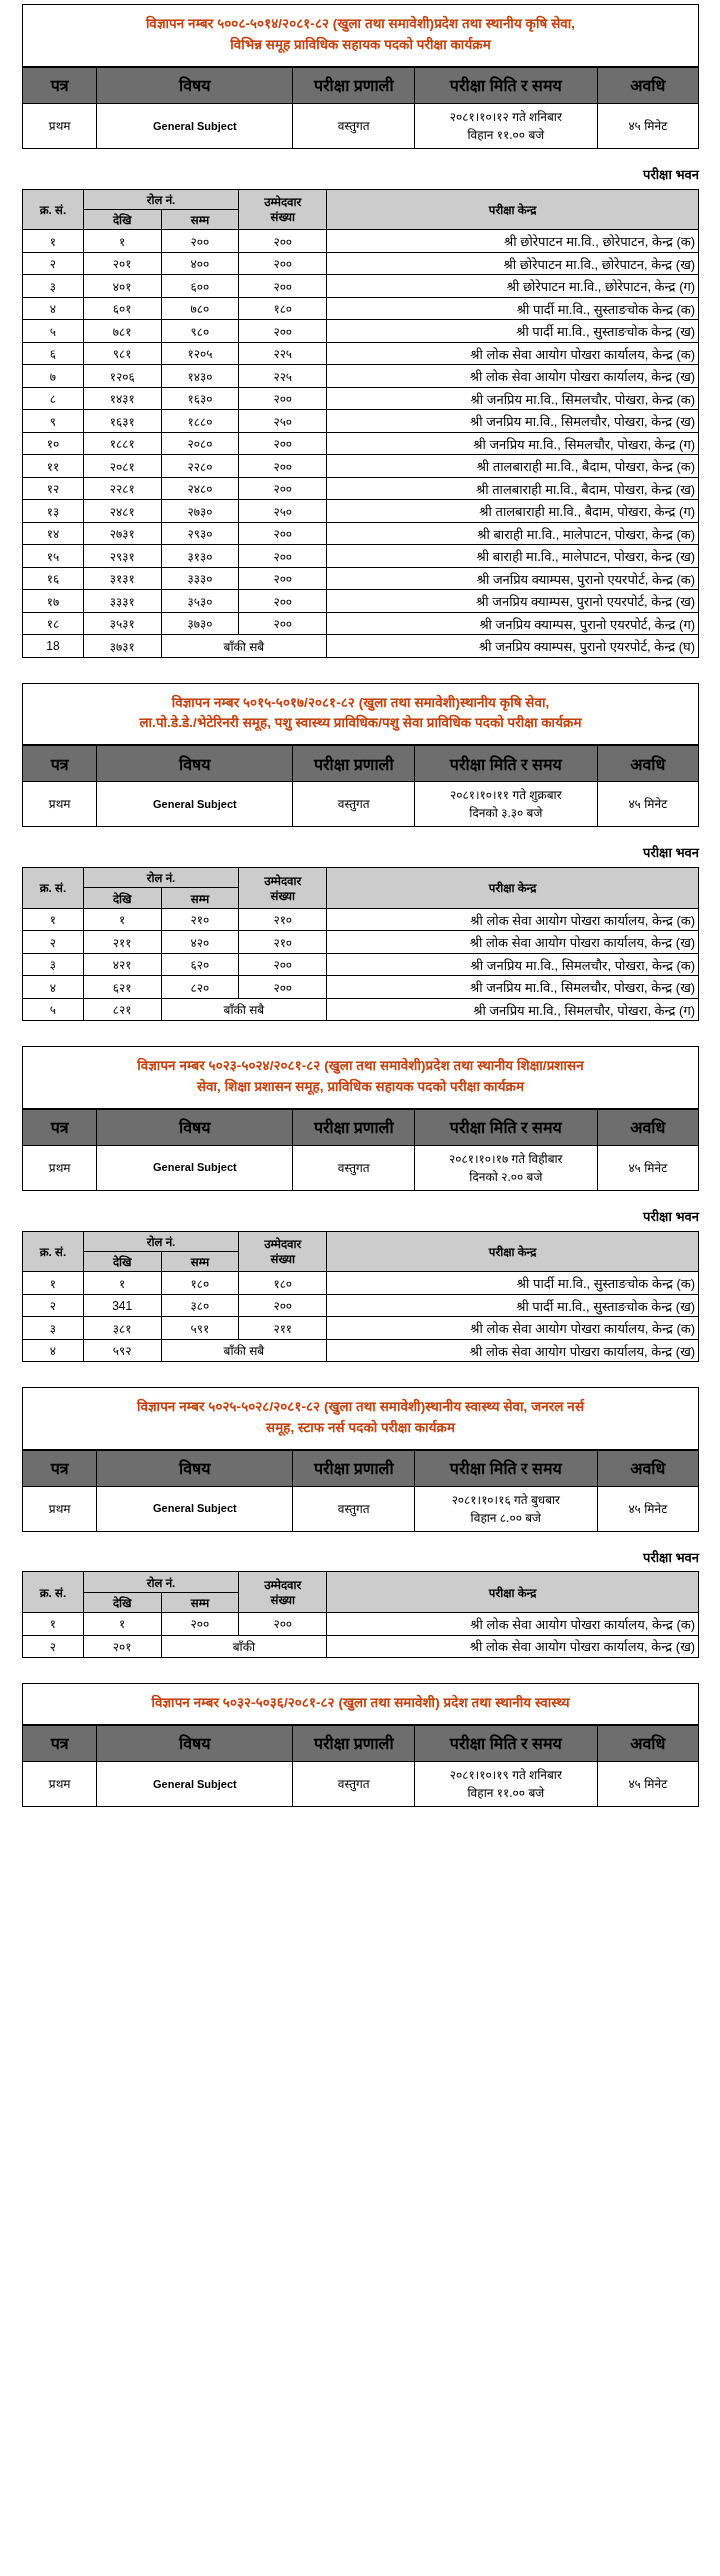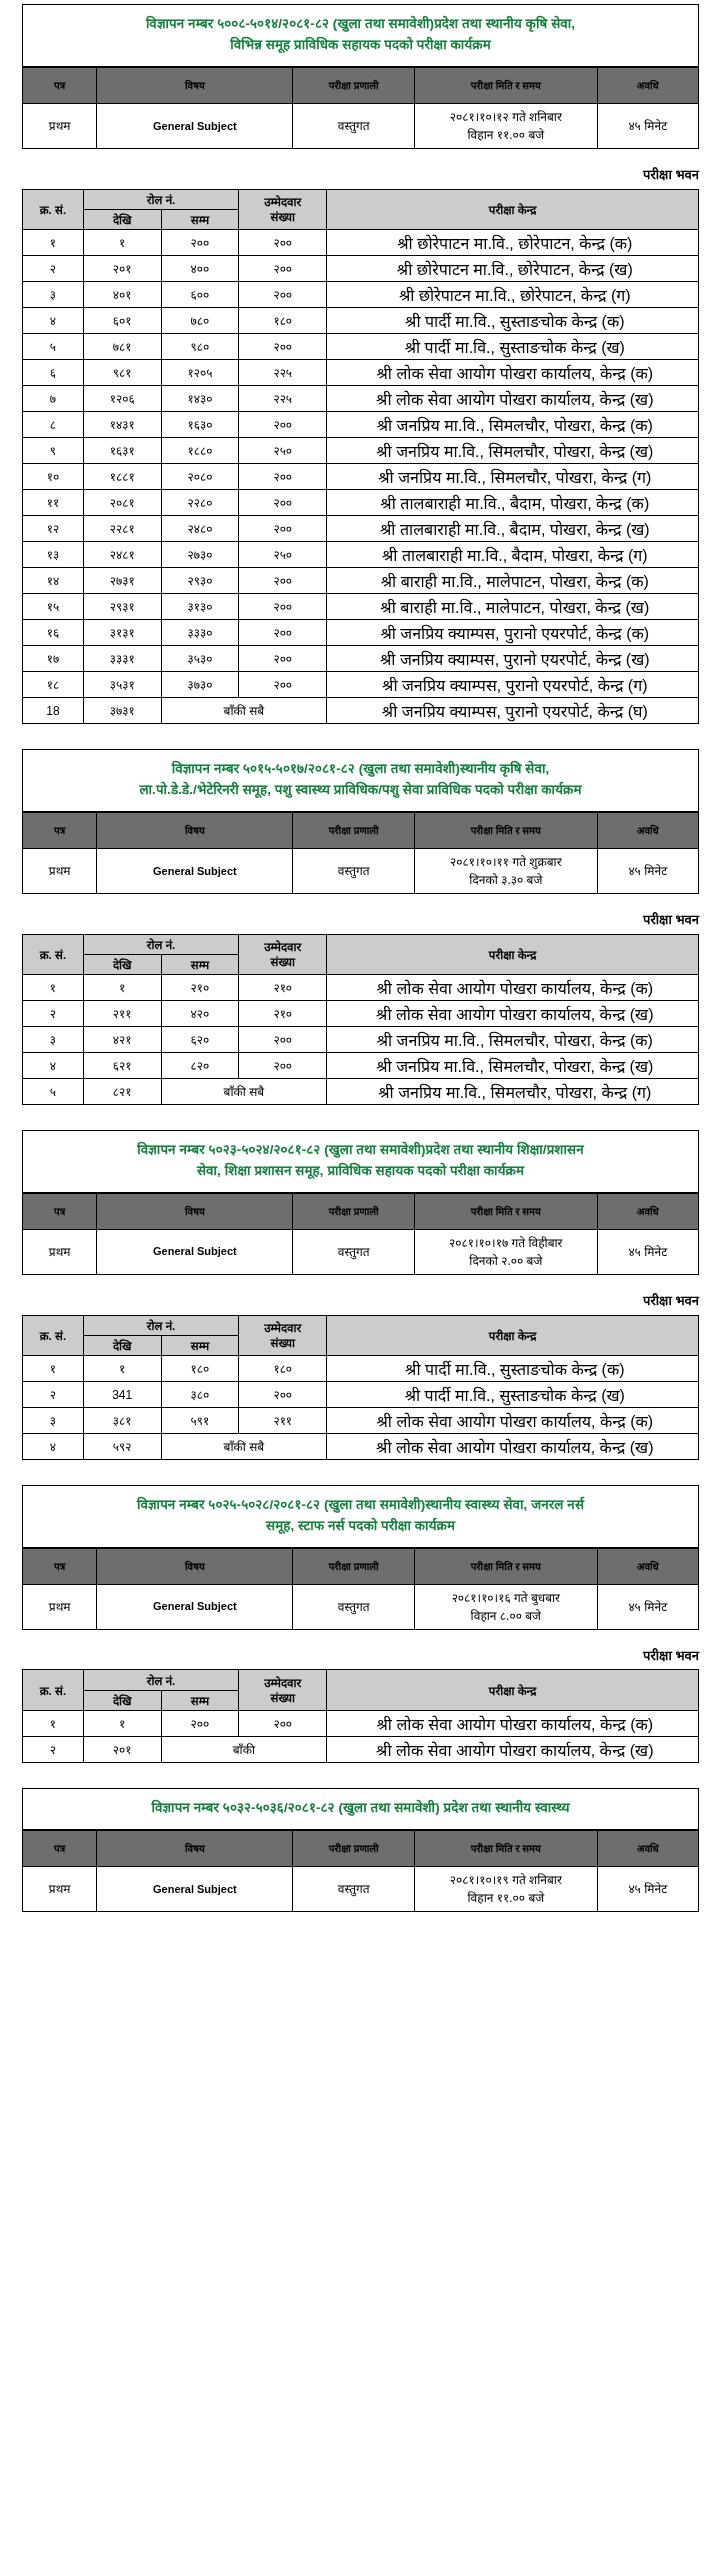--- a/index.html
+++ b/index.html
@@ -19,40 +19,40 @@
 
   
   .notice-box {
     border: 1.5px solid #000;
     padding: 8.7px 10.2px 10.2px 10.2px;
     text-align: center;
   }
   .notice-line {
     font-size: 13.4px;
     font-weight: bold;
-    color: #15803d;
+    color: #c2410c;
     line-height: 1.55;
     letter-spacing: 0.1px;
   }
   .notice-line.l2 { }
 
   
   table {
     border-collapse: collapse;
     width: 100%;
     table-layout: fixed;
   }
   table.schedule {
     border: 1.5px solid #000;
     border-top: none;
   }
   table.schedule th {
     background: #6e6e6e;
     border: 0.7px solid #000;
-    font-size: 10px;
+    font-size: 16px;
     font-weight: bold;
     color: #000;
     height: 36px;
     vertical-align: middle;
     text-align: center;
     padding: 1.5px 2.9px;
   }
   table.schedule td {
     border: 0.7px solid #000;
     text-align: center;
@@ -99,23 +99,23 @@
   table.centers td {
     border: 0.7px solid #000;
     font-size: 12px;
     color: #000;
     height: 22.5px;
     padding: 1.5px 2.9px;
     text-align: center;
     vertical-align: middle;
   }
   table.centers td.center-name {
-    text-align: center;
+    text-align: right;
     padding-left: 7.3px;
-    font-size: 16px;
+    font-size: 13px;
   }
   .c-sn    { width: 9%; }
   .c-from  { width: 11.5%; }
   .c-to    { width: 11.5%; }
   .c-count { width: 13%; }
   .c-name  { width: 55%; }
 
   .gap-lg { height: 25px; }
 </style>
 </head>

